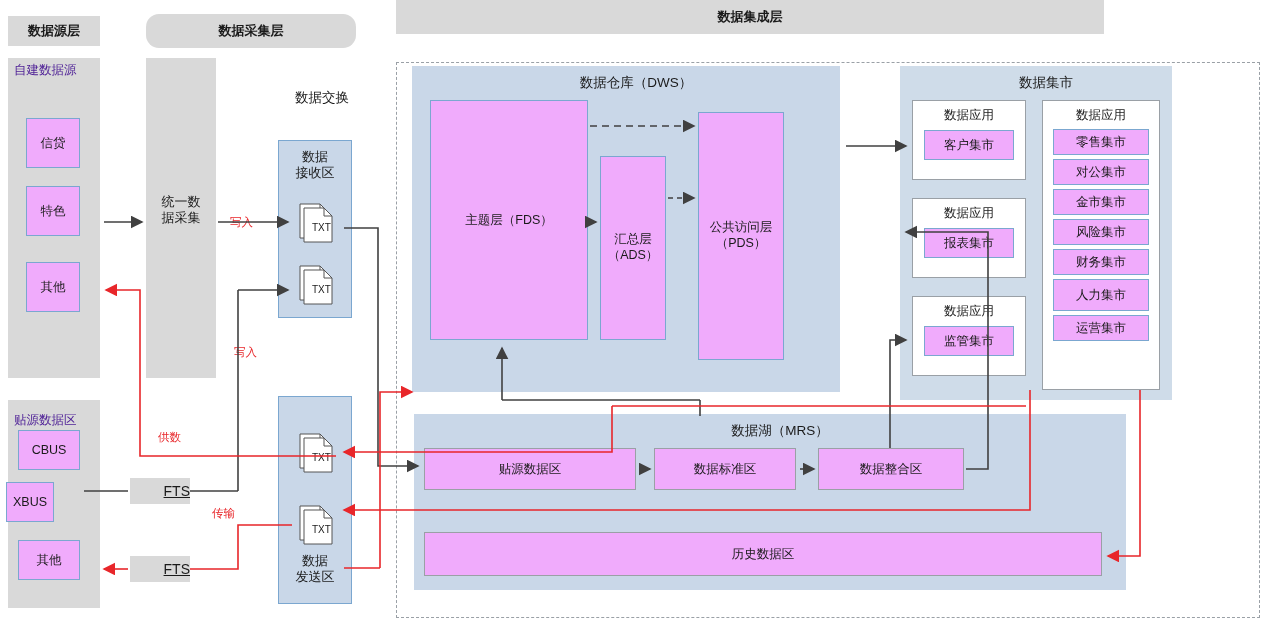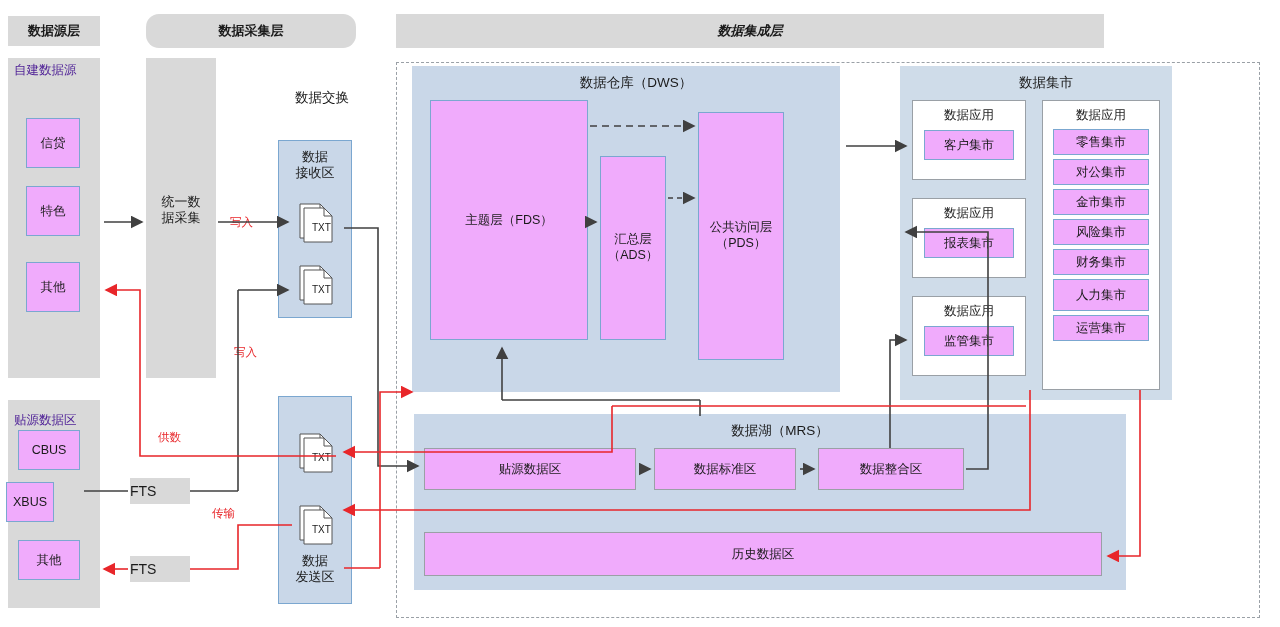--- a/index.html
+++ b/index.html
@@ -56,22 +56,23 @@
   .sect-title {
     font-size: 12.5px;
     color: #4c1d95;
   }
   .center-title {
     display:flex; align-items:center; justify-content:center;
     font-size: 13.5px; text-align:center;padding-left:20px;
   }
   .fts {
     background: #d9d9d9;
-    display:flex; align-items:center; justify-content:flex-start;
+    display:flex; align-items:center; justify-content:flex-end;
     font-size: 14px;
+    text-decoration: underline;
   }
   .multi-line { white-space: pre-line; line-height: 1.25; }
 
   .red-text { color: #e8262a; font-size: 11.5px; }
 
   
   .dashed {
     border: 1px dashed #9aa0a6;
     background: transparent;
   }
@@ -84,21 +85,21 @@
 </style>
 </head>
 <body>
 
 <div class="abs hdr" style="left:8px; top:16px; width:92px; height:30px;">
   <span>数据源层</span>
 </div>
 <div class="abs hdr" style="left:146px; top:14px; width:210px; height:34px;border-radius:13px;">
   <span>数据采集层</span>
 </div>
-<div class="abs hdr" style="left:396px; top:14px; width:708px; height:34px;font-style:italic;">
+<div class="abs hdr" style="left:396px; top:0; width:708px; height:34px;">
   <span>数据集成层</span>
 </div>
 
 <div class="abs panel-gray" style="left:8px; top:58px; width:92px; height:320px;"></div>
 <div class="abs sect-title" style="left:14px; top:62px; width:86px; height:16px;">
   <span>自建数据源</span>
 </div>
 <div class="abs box" style="left:26px; top:118px; width:54px; height:50px;">
   <span>信贷</span>
 </div>

